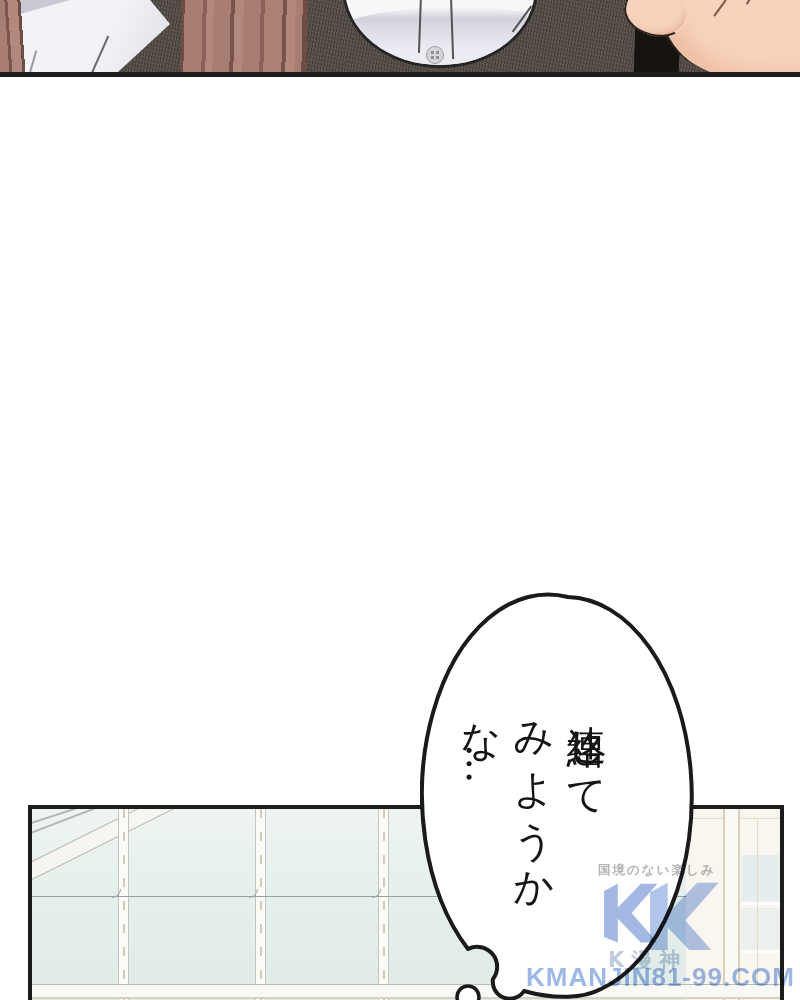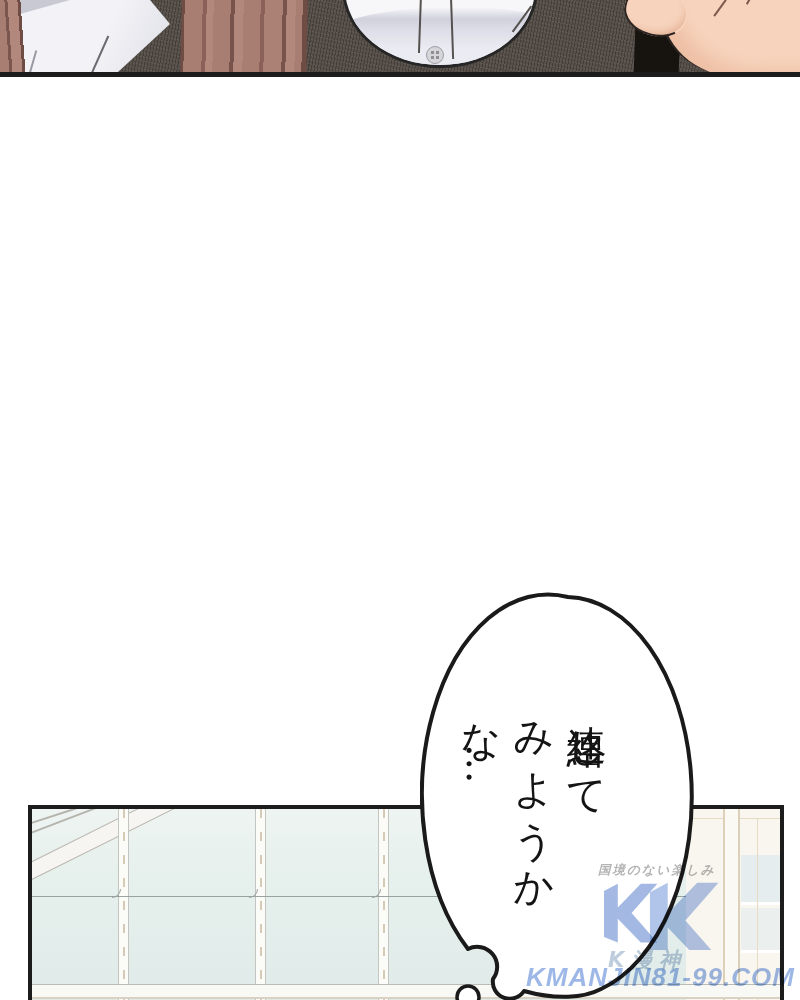--- a/index.html
+++ b/index.html
@@ -91,21 +91,21 @@
 
   
   .bubble-svg{left:420px;top:580px;width:300px;height:420px;z-index:3;}
   .bubble-text{left:497px;top:694px;width:116px;height:280px;z-index:4;
     writing-mode:vertical-rl;white-space:pre-line;
     font-family:"DejaVu Serif","Liberation Serif",serif;
     font-size:40px;line-height:1.32;letter-spacing:4px;color:#141414;}
 
   
   .watermark{left:520px;top:856px;width:280px;height:144px;z-index:6;
-    mix-blend-mode:multiply;pointer-events:none;font-style:italic;}
+    mix-blend-mode:multiply;pointer-events:none;}
   .wm-tagline{left:78px;top:6px;font-size:12.5px;font-weight:bold;color:#a7a7a7;
     letter-spacing:2px;opacity:.85;white-space:nowrap;}
   .wm-logo{left:84px;top:22px;width:120px;height:72px;}
   .wm-site{left:88px;top:90px;font-size:21px;font-weight:bold;color:#93abc8;
     letter-spacing:7px;opacity:.6;white-space:nowrap;text-align:center;}
   .wm-url{left:6px;top:106px;font-size:26px;font-weight:800;color:#4d7ed4;
     letter-spacing:1px;opacity:.55;white-space:nowrap;
     font-family:"Liberation Sans","DejaVu Sans",sans-serif;}
 </style>
 </head>

